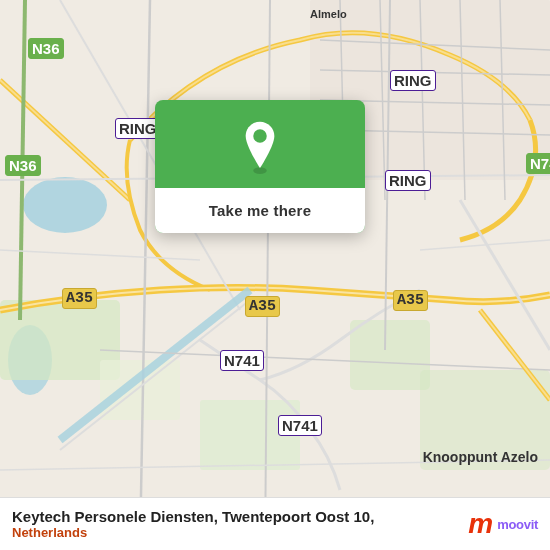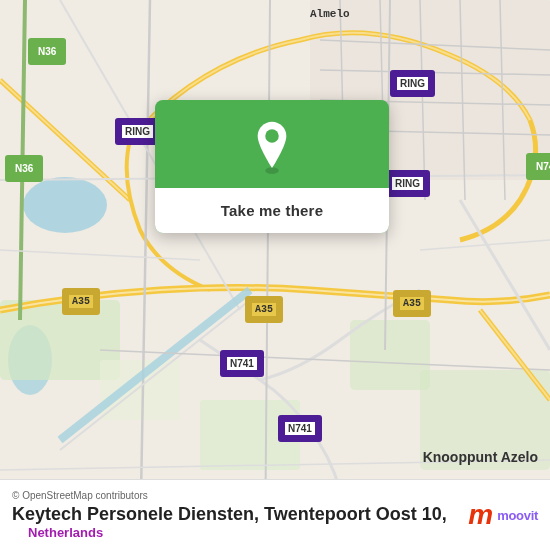--- a/index.html
+++ b/index.html
@@ -33,21 +33,21 @@
       top: 0; left: 0;
       width: 550px;
       height: 550px;
     }
 
     
     #card-overlay {
       position: absolute;
       top: 100px;
       left: 155px;
-      width: 234px;
+      width: 210px;
       background: #4caf50;
       border-radius: 8px;
       display: flex;
       flex-direction: column;
       align-items: center;
       padding: 20px 20px 0 20px;
       box-shadow: 0 4px 16px rgba(0,0,0,0.25);
       z-index: 10;
     }
 
@@ -92,21 +92,21 @@
       flex-direction: column;
     }
 
     #attribution {
       font-size: 10px;
       color: #666;
       margin-bottom: 3px;
     }
 
     #location-text {
-      font-size: 18px;
+      font-size: 15px;
       font-weight: 600;
       color: #222;
     }
 
     #moovit-logo {
       display: flex;
       align-items: center;
       gap: 4px;
     }
 
@@ -121,24 +121,24 @@
     #moovit-text {
       font-size: 13px;
       font-weight: 700;
       color: #8b5cf6;
       letter-spacing: -0.3px;
     }
 
     
     .road-label {
       position: absolute;
-      font-size: 10px;
+      font-size: 15px;
       font-weight: bold;
       background: #fff;
-      border: 7px solid #4c1d95;
+      border: 1px solid #4c1d95;
       border-radius: 3px;
       padding: 1px 3px;
       color: #333;
       z-index: 5;
     }
 
     .road-label.green-bg {
       background: #6ab04c;
       color: white;
       border-color: #6ab04c;
@@ -241,39 +241,38 @@
   <div class="road-label" style="top:118px;left:115px;">RING</div>
   <div class="road-label" style="top:70px;left:390px;">RING</div>
   <div class="road-label" style="top:170px;left:385px;">RING</div>
   <div class="road-label highway" style="top:288px;left:62px;">A35</div>
   <div class="road-label highway" style="top:296px;left:245px;">A35</div>
   <div class="road-label highway" style="top:290px;left:393px;">A35</div>
   <div class="road-label" style="top:350px;left:220px;">N741</div>
   <div class="road-label" style="top:415px;left:278px;">N741</div>
   <div class="road-label green-bg" style="top:153px;left:526px;">N74</div>
 
-  <div class="city-label" style="top:8px;left:310px;font-family:Liberation Mono, monospace;">Almelo</div>
+  <div class="city-label" style="top:8px;left:310px;">Almelo</div>
   <div style="position:absolute;bottom:85px;right:12px;font-size:14px;font-weight:600;color:#333;z-index:5;">Knooppunt Azelo</div>
 
   <div id="card-overlay">
 
     <svg id="pin-icon" viewBox="0 0 54 64" xmlns="http://www.w3.org/2000/svg">
       <ellipse cx="27" cy="60" rx="8" ry="4" fill="rgba(0,0,0,0.15)"></ellipse>
       <path d="M27 2C17.6 2 10 9.6 10 19c0 12 17 38 17 38s17-26 17-38C44 9.6 36.4 2 27 2z" fill="white"></path>
       <circle cx="27" cy="19" r="8" fill="#4caf50"></circle>
     </svg>
 
     <button id="take-me-there-btn">Take me there</button>
   </div>
 
   <div id="bottom-bar">
     <div id="bottom-left">
-      <span id="attribution">© OpenStreetMap contributors</span>
       <span id="location-text">Keytech Personele Diensten, Twentepoort Oost 10,</span>
-      <span style="font-size:13px;font-weight:600;color:#a21caf;margin-left:16px;">Netherlands</span>
+      <span style="font-size:13px;font-weight:600;color:#c2410c;">Netherlands</span>
     </div>
 
     <div id="moovit-logo">
       <span id="moovit-m">m</span>
       <span id="moovit-text">moovit</span>
     </div>
   </div>
 </div>
 
 </body></html>

